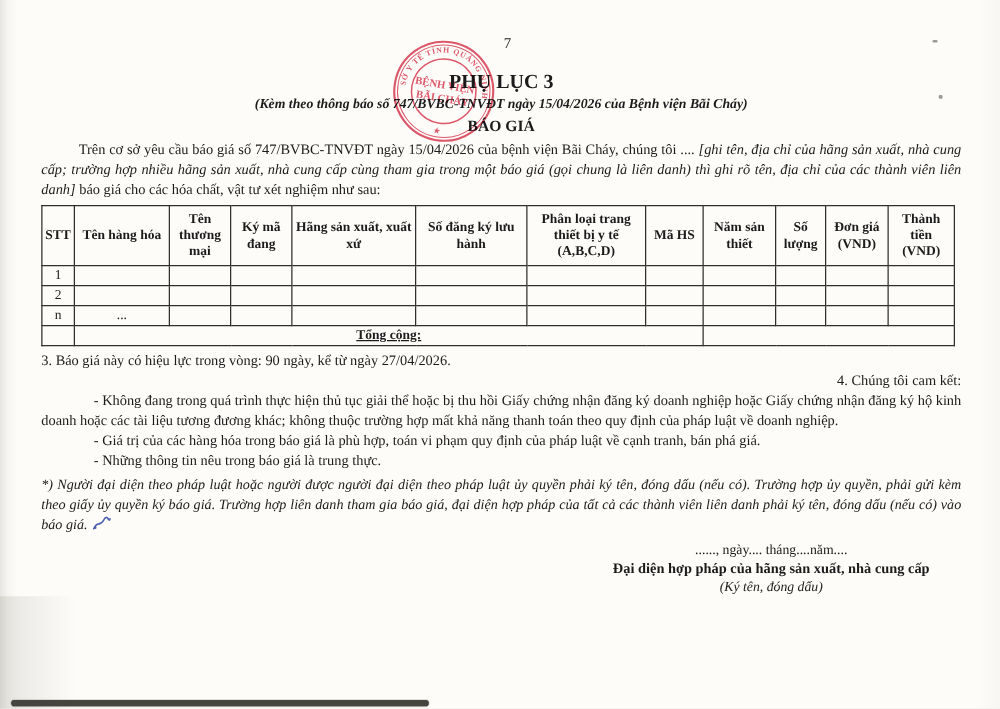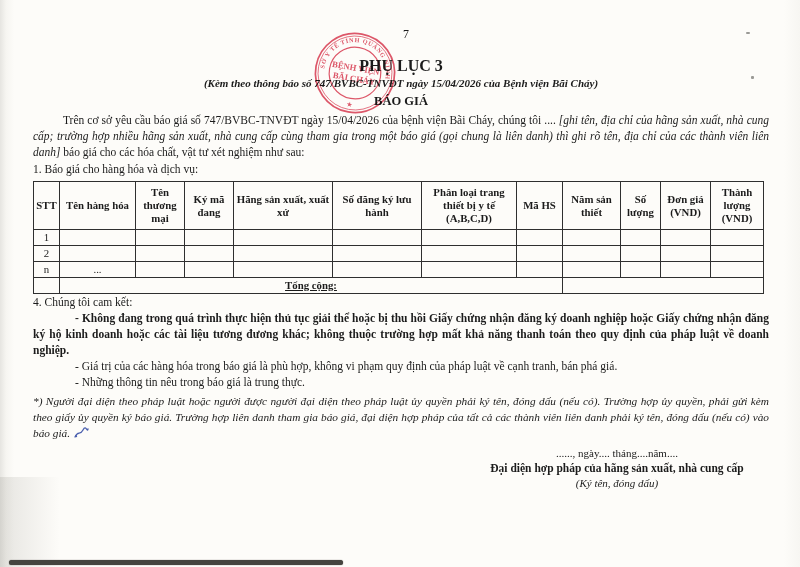--- a/index.html
+++ b/index.html
@@ -34,23 +34,23 @@
     font-size:10.8px; line-height:13px;
     text-align:center; vertical-align:middle; padding:1px 2px;
     overflow:hidden;
   }
   table.quote th { font-weight:bold; height:48px; }
   table.quote td { height:16px; }
   td.cell-left { text-align:left; padding-left:4px; }
   td.total-cell { font-weight:bold; font-size:11.5px; height:17px;text-decoration:underline; }
   .note { margin-top:5px; }
   .num-item { margin-top:4px; }
-  .num-item.tight { margin-top:0; }
+  .num-item.tight { margin-top:0;text-align:right; }
   .commit { text-align:justify; text-indent:42px; }
-  .commit.first { margin-top:0;font-weight:bold; }
+  .commit.first { margin-top:0; }
   .footnote { font-style:italic; text-align:justify; margin-top:3px; font-size:11.3px; }
   .squiggle { display:inline-block; vertical-align:-2px; margin-left:3px; }
   .sign-block { width:372px; margin-left:398px; margin-top:4px; text-align:center; }
   .sign-date { font-size:11px; }
   .sign-title { font-weight:bold; font-size:11.5px; line-height:15px; }
   .sign-sub { font-style:italic; font-size:11px; line-height:14px; }
   
   .stamp {
     position:absolute; left:312px; top:30px; width:86px; height:86px;
     color:var(--stamp-color);
@@ -94,21 +94,20 @@
   </svg>
 
   <div class="hdr">
     <div class="hdr-title">PHỤ LỤC 3</div>
     <div class="hdr-sub">(Kèm theo thông báo số 747/BVBC-TNVĐT ngày 15/04/2026 của Bệnh viện Bãi Cháy)</div>
     <div class="hdr-doc">BÁO GIÁ</div>
   </div>
 
   <p class="intro"><span>Trên cơ sở yêu cầu báo giá số 747/BVBC-TNVĐT ngày 15/04/2026 của bệnh viện Bãi Cháy, chúng tôi .... </span><span class="it">[ghi tên, địa chỉ của hãng sản xuất, nhà cung cấp; trường hợp nhiều hãng sản xuất, nhà cung cấp cùng tham gia trong một báo giá (gọi chung là liên danh) thì ghi rõ tên, địa chỉ của các thành viên liên danh]</span><span> báo giá cho các hóa chất, vật tư xét nghiệm như sau:</span></p>
 
-  <div class="sec-label">1. Báo giá cho hàng hóa và dịch vụ:</div>
 
   <table class="quote">
     <colgroup>
       <col style="width:26px">
         <col style="width:76px">
         <col style="width:49px">
         <col style="width:49px">
       <col style="width:99px">
         <col style="width:89px">
         <col style="width:95px">
@@ -124,21 +123,21 @@
         <th>Tên hàng hóa</th>
         <th>Tên thương mại</th>
         <th>Ký mã đang</th>
         <th>Hãng sản xuất, xuất xứ</th>
         <th>Số đăng ký lưu hành</th>
         <th>Phân loại trang thiết bị y tế (A,B,C,D)</th>
         <th>Mã HS</th>
         <th>Năm sản thiết</th>
         <th>Số lượng</th>
         <th>Đơn giá (VND)</th>
-        <th>Thành lượng (VND)</th>
+        <th>Thành tiền (VND)</th>
       </tr>
     </thead>
     <tbody>
       <tr>
         <td>1</td>
         <td class="cell-left"></td>
         <td></td>
           <td></td>
           <td></td>
         <td></td>
@@ -178,24 +177,25 @@
         <td></td>
       </tr>
       <tr>
         <td></td>
         <td class="total-cell" colspan="7">Tổng cộng:</td>
         <td colspan="4"></td>
       </tr>
     </tbody>
   </table>
 
+  <p class="num-item">3. Báo giá này có hiệu lực trong vòng: 90 ngày, kể từ ngày 27/04/2026.</p>
   <p class="num-item tight">4. Chúng tôi cam kết:</p>
 
   <p class="commit first">- Không đang trong quá trình thực hiện thủ tục giải thể hoặc bị thu hồi Giấy chứng nhận đăng ký doanh nghiệp hoặc Giấy chứng nhận đăng ký hộ kinh doanh hoặc các tài liệu tương đương khác; không thuộc trường hợp mất khả năng thanh toán theo quy định của pháp luật về doanh nghiệp.</p>
-  <p class="commit">- Giá trị của các hàng hóa trong báo giá là phù hợp, không vi phạm quy định của pháp luật về cạnh tranh, bán phá giá.</p>
+  <p class="commit">- Giá trị của các hàng hóa trong báo giá là phù hợp, toán vi phạm quy định của pháp luật về cạnh tranh, bán phá giá.</p>
   <p class="commit">- Những thông tin nêu trong báo giá là trung thực.</p>
 
   <p class="footnote"><span>*) Người đại diện theo pháp luật hoặc người được người đại diện theo pháp luật ủy quyền phải ký tên, đóng dấu (nếu có). Trường hợp ủy quyền, phải gửi kèm theo giấy ủy quyền ký báo giá. Trường hợp liên danh tham gia báo giá, đại diện hợp pháp của tất cả các thành viên liên danh phải ký tên, đóng dấu (nếu có) vào báo giá.</span><svg class="squiggle" width="16" height="12" viewBox="0 0 16 12" aria-hidden="true">
         <path d="M2 10 C 5 3, 7 9, 10 3 S 14 6, 15 2" fill="none" stroke="#4a5fae" stroke-width="1.3" stroke-linecap="round"></path>
         <circle cx="3.2" cy="9.2" r="1" fill="#4a5fae"></circle>
       </svg></p>
 
   <div class="sign-block">
     <div class="sign-date">......, ngày.... tháng....năm....</div>
     <div class="sign-title">Đại diện hợp pháp của hãng sản xuất, nhà cung cấp</div>

